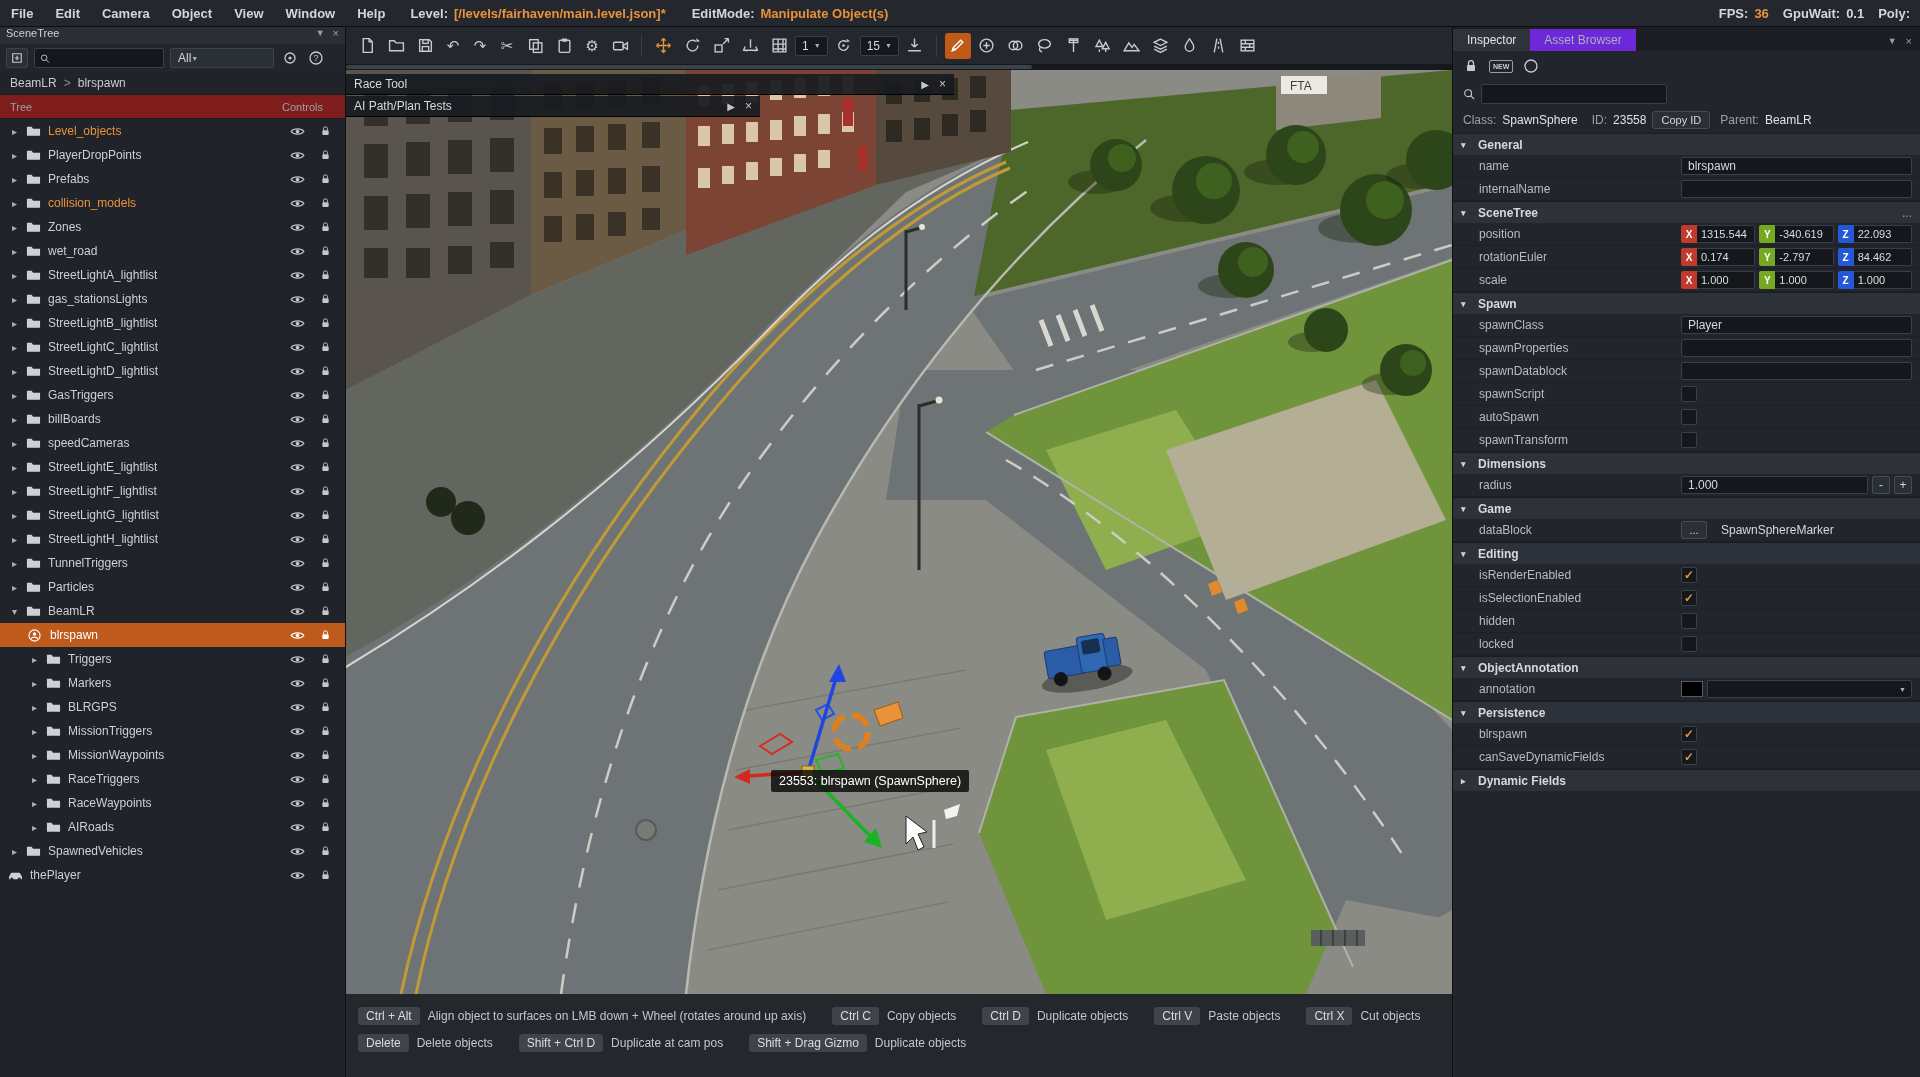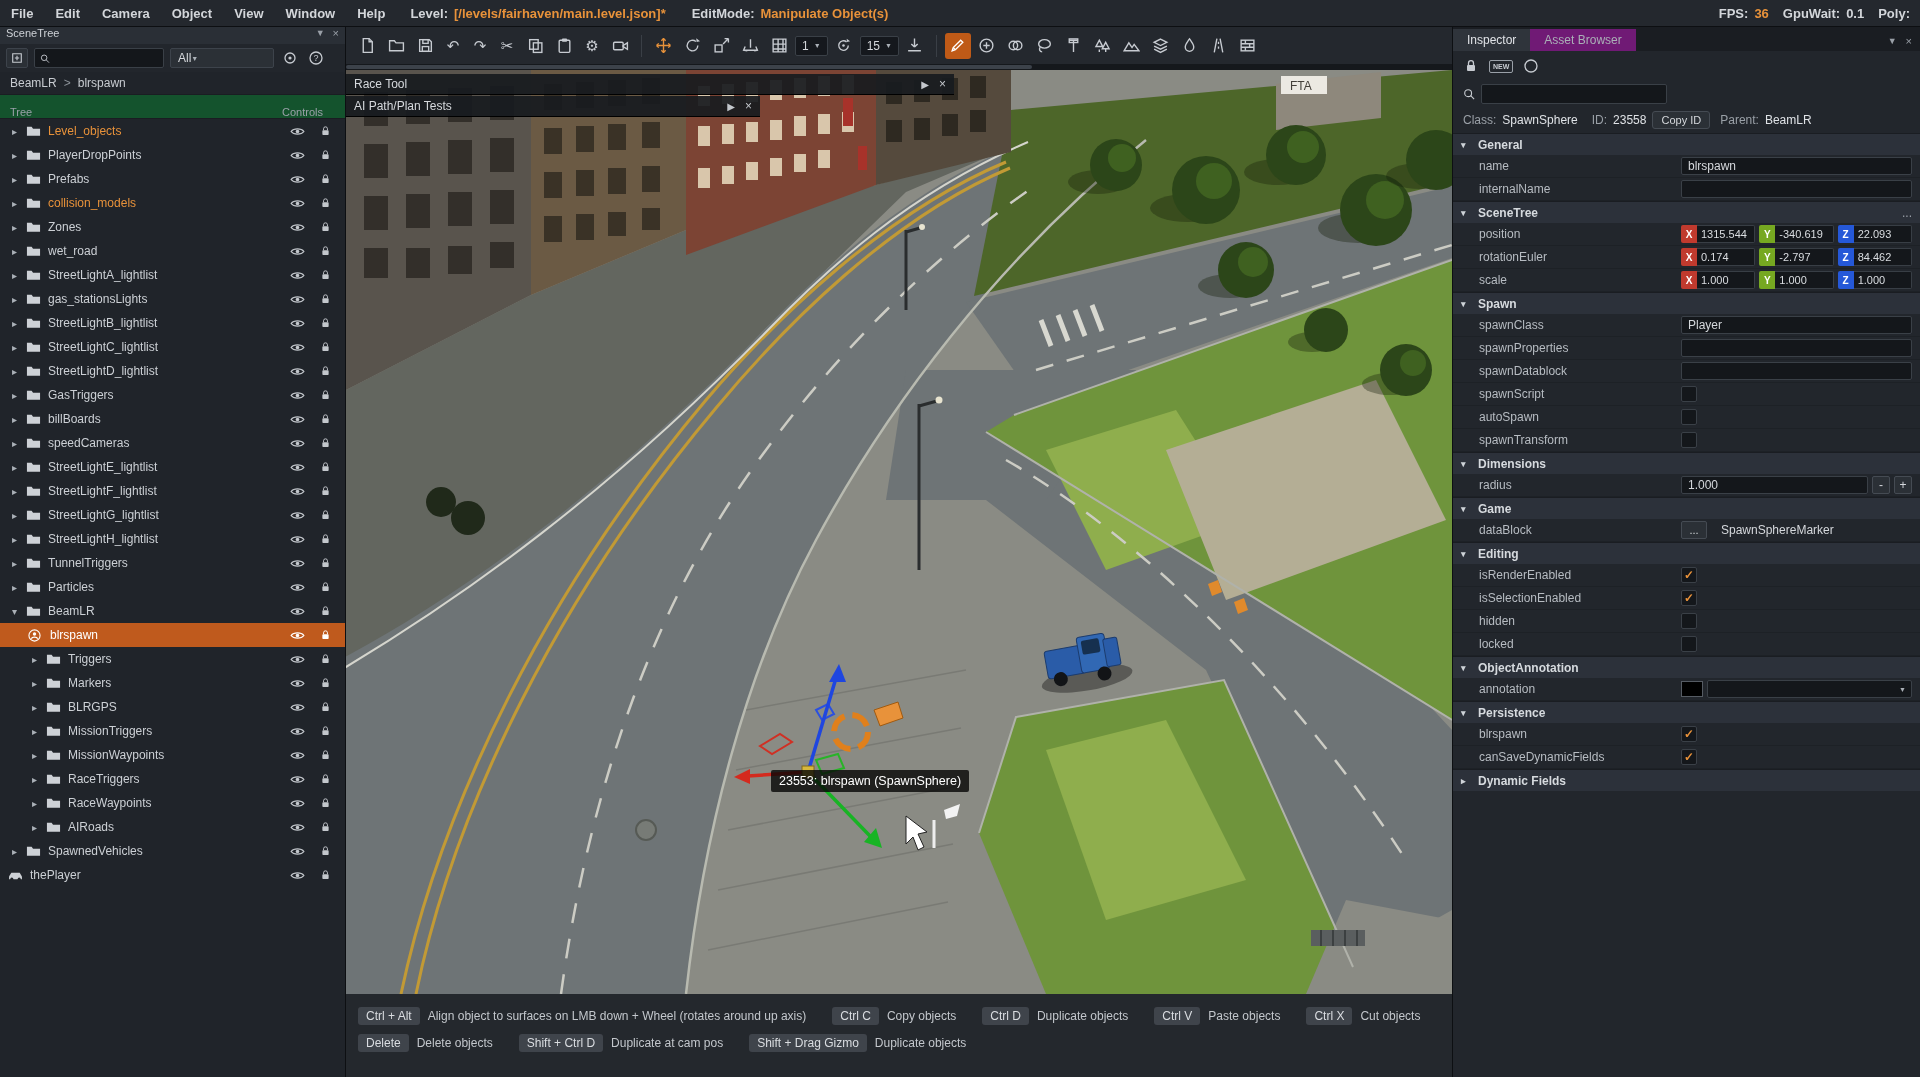--- a/index.html
+++ b/index.html
@@ -21,21 +21,21 @@
   .st-titlebar .ticons{margin-left:auto;display:flex;gap:8px;color:#9aa0a8;font-size:9px;align-items:center;}
   .st-toolbar{height:28px;display:flex;align-items:center;gap:6px;padding:0 6px;background:#22262c;}
   .sq-btn{width:22px;height:20px;background:#2b3036;border:1px solid #3d434b;border-radius:2px;display:flex;align-items:center;justify-content:center;}
   .search-wrap{display:flex;align-items:center;background:#14171b;border:1px solid #3a4047;border-radius:2px;height:20px;width:130px;padding:0 5px;gap:4px;}
   .search-wrap input{background:transparent;border:none;outline:none;color:#d5d8dc;font-size:12px;width:100%;font-family:"Liberation Sans",sans-serif;}
   .select-box{display:flex;align-items:center;background:#2b3036;border:1px solid #3d434b;border-radius:2px;height:20px;width:104px;padding:0 7px;color:#d5d8dc;}
   .dd{font-size:7px;color:#aab0b7;}
   .round-btn{width:20px;height:20px;display:flex;align-items:center;justify-content:center;color:#c7cbd1;}
   .breadcrumb{height:22px;display:flex;align-items:center;gap:7px;padding:0 10px;color:#c8ccd1;}
   .bc-sep{color:#8a9097;}
-  .tree-header{height:25px;background:#14532d;display:flex;align-items:flex-end;padding:0 10px;font-size:11px;color:#9aa0a8;border-top:1px solid #1a1d22;border-bottom:1px solid #1a1d22;}
+  .tree-header{height:25px;background:#7f1d1d;display:flex;align-items:center;padding:0 10px;font-size:11px;color:#9aa0a8;border-top:1px solid #1a1d22;border-bottom:1px solid #1a1d22;}
   .tree-header .th-right{margin-left:auto;padding-right:12px;}
   .tree-list{flex:1;overflow:hidden;}
   .trow{position:relative;height:24px;display:flex;align-items:center;gap:5px;padding-right:70px;}
   .trow.sel{background:#bf5a1d;}
   .trow.sel .tlabel{color:#fff;}
   .tarrow{width:13px;color:#aab0b7;font-size:10px;text-align:center;flex:none;}
   .ticon{width:17px;display:flex;align-items:center;flex:none;}
   .tree-ico{width:15px;height:12px;}
   .tlabel{white-space:nowrap;color:#ccd0d5;}
   .tlabel.accent{color:#e8923a;}
@@ -73,21 +73,21 @@
 
   .shortcuts{height:83px;background:#24282d;padding:8px 0 0 10px;}
   .srow{display:flex;align-items:center;height:27px;gap:26px;padding-left:2px;}
   .sc-item{display:flex;align-items:center;gap:8px;}
   .kbd{background:#3f444b;border-radius:3px;padding:2px 8px;font-size:12px;color:#dadde1;white-space:nowrap;}
   .sc-desc{color:#c3c7cc;font-size:12px;white-space:nowrap;}
 
   
   .right-panel{position:absolute;top:27px;right:0;width:468px;bottom:0;background:#22262c;border-left:1px solid #0d0f12;display:flex;flex-direction:column;}
   .insp-tabs{height:24px;background:#1a1d22;display:flex;align-items:flex-end;}
-  .itab{padding:4px 14px;font-size:12px;color:#aab0b7;background:#701a75;}
+  .itab{padding:4px 14px;font-size:12px;color:#aab0b7;background:#6d28d9;}
   .itab.active{background:#2f343b;color:#e0e3e7;}
   .insp-tabs .ticons{margin-left:auto;display:flex;gap:9px;align-items:center;padding:0 8px 4px 0;color:#9aa0a8;font-size:9px;}
   .insp-icons{height:30px;display:flex;align-items:center;gap:8px;padding:0 8px;}
   .insp-search{height:26px;display:flex;align-items:center;gap:6px;padding:0 10px;}
   .insp-search .search-wrap{width:180px;}
   .class-row{height:26px;display:flex;align-items:center;gap:6px;padding:0 10px;font-size:12px;white-space:nowrap;}
   .muted{color:#9aa0a7;}
   .val{color:#dfe2e6;}
   .mini-btn{background:#2b3036;border:1px solid #454b53;border-radius:3px;padding:2px 8px;color:#d5d8dc;font-size:11px;}
   .insp-rows{flex:1;overflow:hidden;}

